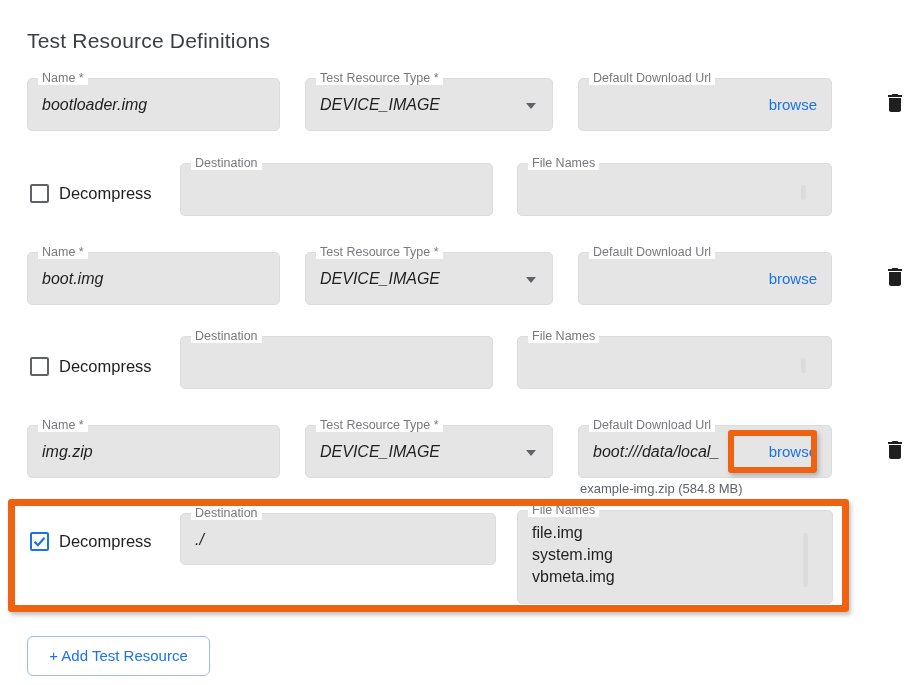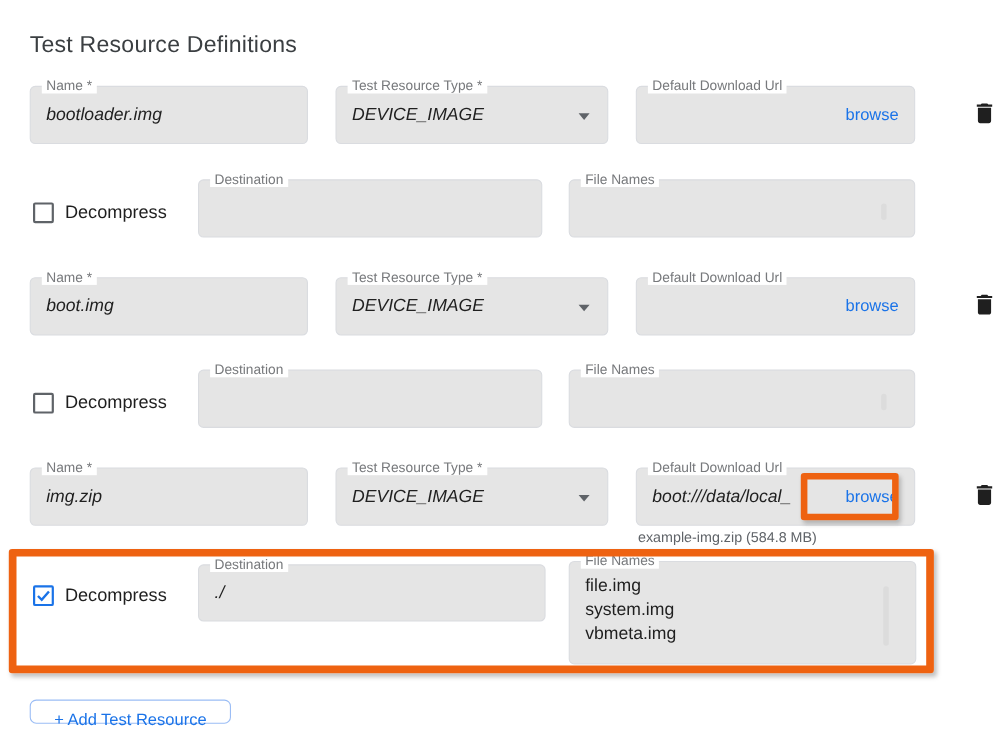--- a/index.html
+++ b/index.html
@@ -76,21 +76,21 @@
     position:absolute;width:5px;border-radius:3px;background:#dcdcdc;cursor:pointer;
   }
   
   .hl-box{
     position:absolute;border:6px solid var(--highlight-orange);
     border-radius:3px;background:transparent;pointer-events:none;
     box-shadow:2px 3px 4px rgba(120,120,120,.45);
   }
   
   .add-btn{
-    position:absolute;left:27px;top:636px;width:183px;height:22px;
+    position:absolute;left:27px;top:636px;width:183px;height:40px;
     background:#fff;border:1px solid #9bbdf5;border-radius:6px;
     color:var(--accent-blue);font-size:15px;font-family:inherit;
     cursor:pointer;text-align:center;line-height:36px;
   }
 </style>
 </head>
 <body>
 
 <h1 class="page-title">Test Resource Definitions</h1>
 

